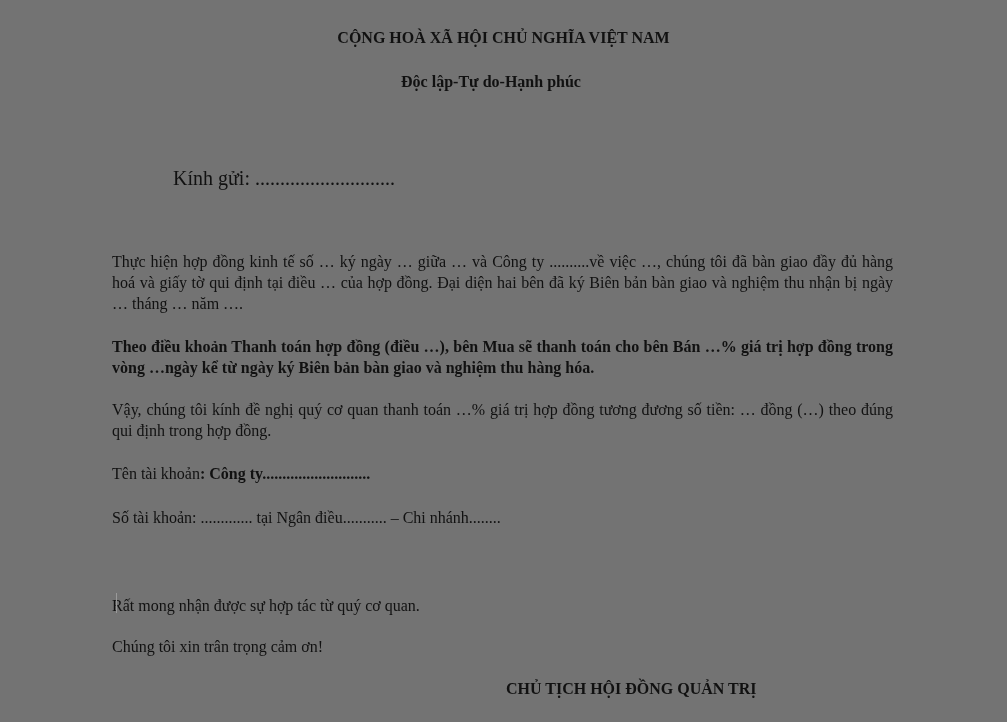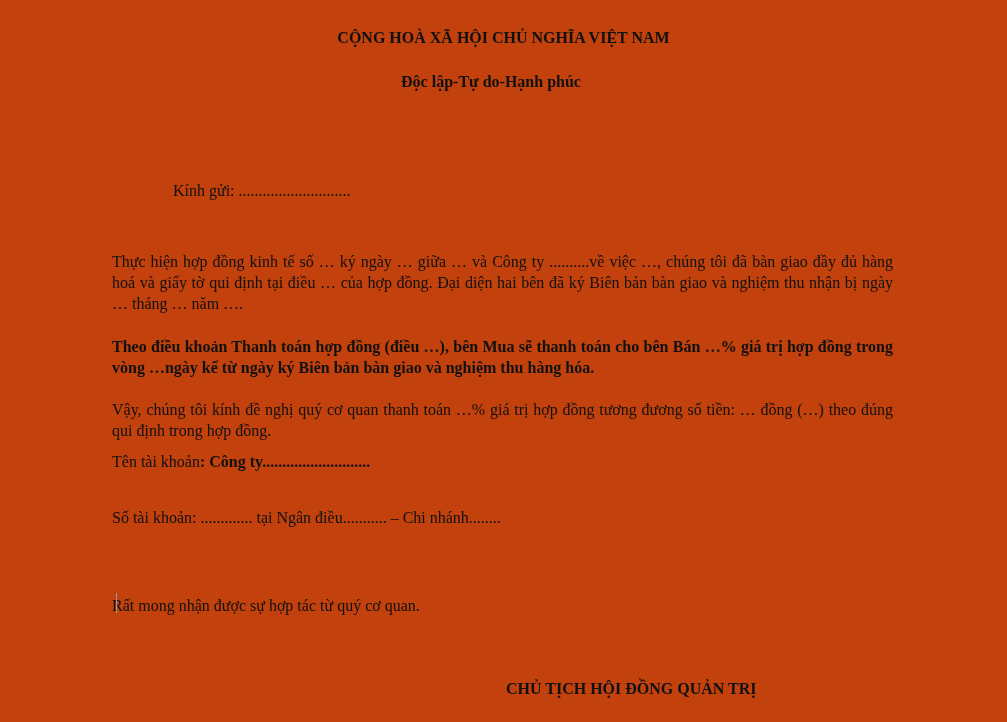--- a/index.html
+++ b/index.html
@@ -15,21 +15,21 @@
       font-family: "Liberation Serif", "DejaVu Serif", serif;
       color: #111111;
       font-size: 16px;
     }
     .page {
       position: absolute;
       left: 0;
       top: 0;
       width: 1007px;
       height: 722px;
-      background: #c2410c;
+      background: #737373;
     }
     .abs {
       position: absolute;
       margin: 0;
     }
     .title {
       left: 0;
       width: 1007px;
       text-align: center;
       font-weight: bold;
@@ -40,41 +40,41 @@
     .subtitle {
       left: 0;
       width: 982px;
       text-align: center;
       font-weight: bold;
       font-size: 16px;
       top: 73px;
     }
     .greeting {
       left: 173px;
-      top: 182px;
-      font-size: 16px;
+      top: 167px;
+      font-size: 20px;
       font-family: Liberation Serif, serif;
     }
     .para {
       left: 112px;
       width: 781px;
       text-align: justify;
       font-size: 16px;
       line-height: 21px;
     }
     .p1 { top: 251px; }
     .p2 { top: 336px; font-weight: bold; }
     .p3 { top: 399px; }
     .line {
       left: 112px;
       font-size: 16px;
       line-height: 21px;
       white-space: nowrap;
     }
-    .l-account-name { top: 451px; text-align: right; }
+    .l-account-name { top: 463px; text-align: right; }
     .l-account-no { top: 507px; }
     .l-closing { top: 549px; margin-top: 46px; }
     .l-thanks { top: 636px; }
     .bold { font-weight: bold; }
     .cursor {
       position: absolute;
       left: 116px;
       top: 593px;
       width: 1px;
       height: 20px;
@@ -106,16 +106,17 @@
   <p class="abs para p3">Vậy, chúng tôi kính đề nghị quý cơ quan thanh toán …% giá trị hợp đồng tương đương số tiền: … đồng (…) theo đúng qui định trong hợp đồng.</p>
 
   <p class="abs line l-account-name"><span>Tên tài khoản</span><span class="bold">: Công ty...........................</span></p>
 
   <p class="abs line l-account-no">Số tài khoản: ............. tại Ngân điều........... – Chi nhánh........</p>
 
   <p class="abs line l-closing">Rất mong nhận được sự hợp tác từ quý cơ quan.</p>
 
   <div class="cursor"></div>
 
+  <p class="abs line l-thanks">Chúng tôi xin trân trọng cảm ơn!</p>
 
   <p class="abs signature">CHỦ TỊCH HỘI ĐỒNG QUẢN TRỊ</p>
 
 </div>
 
 </body></html>

